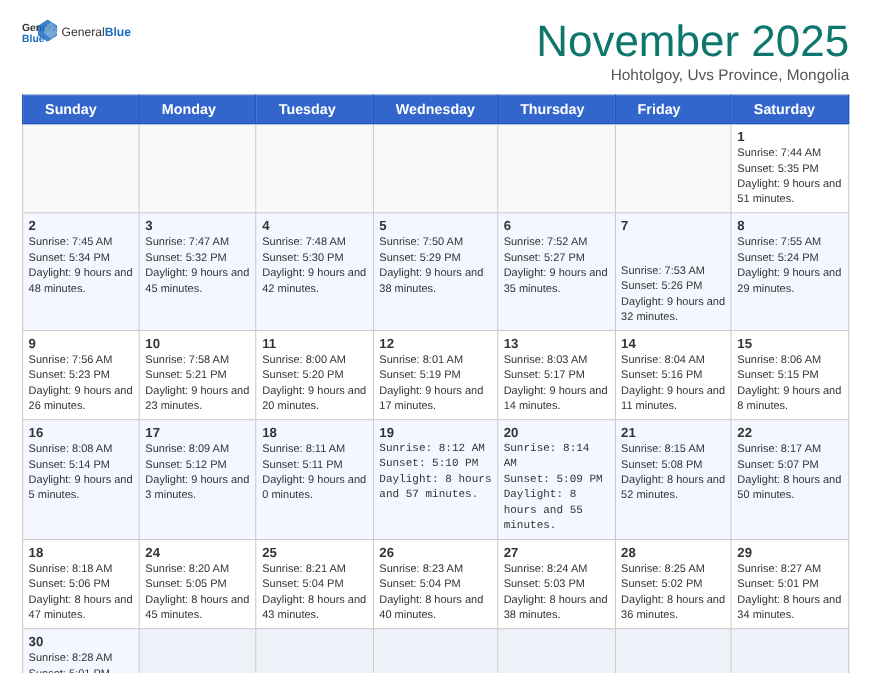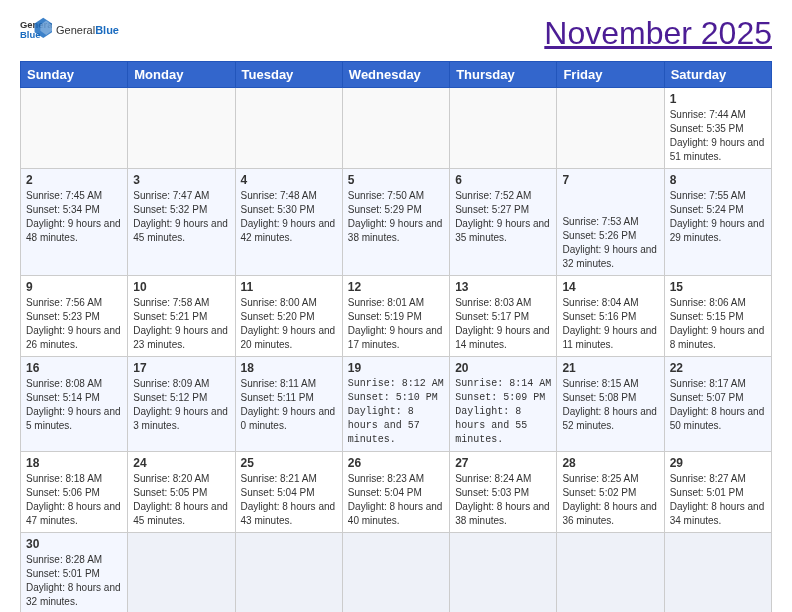--- a/index.html
+++ b/index.html
@@ -25,42 +25,41 @@
       gap: 4px;
     }
     .logo-icon {
       width: 32px;
       height: 28px;
     }
     .title-block {
       text-align: right;
     }
     .month-title {
-      font-size: 32px;
+      font-size: 40px;
       font-weight: normal;
-      color: #4c1d95;
+      color: #0f766e;
       line-height: 1.1;
-      text-decoration: underline;
     }
     .location {
       font-size: 14px;
       color: #555;
     }
     .calendar {
       width: 100%;
       border-collapse: collapse;
       border: 1px solid #ccc;
     }
     .calendar th {
       background: #3366cc;
       color: #fff;
       font-size: 13px;
       font-weight: bold;
       text-align: left;
-      padding: 5px 6px;
+      padding: 5px 20px;
       border: 1px solid #2255bb;
     }
     .calendar td {
       vertical-align: top;
       border: 1px solid #ccc;
       padding: 4px 5px;
       font-size: 10.5px;
       color: #333;
       width: calc(100% / 7);
       min-height: 70px;
@@ -101,20 +100,21 @@
         <polygon points="36,6 44,12 44,20 36,26 28,20 28,12" fill="#fff" opacity="0.3"></polygon>
       </svg>
       <div>
         <div style="font-size:11px;color:#333;line-height:1.1;">
           <span style="font-weight:normal;">General</span><span style="font-weight:bold;color:#1a6bbf;">Blue</span>
         </div>
       </div>
     </div>
     <div class="title-block">
       <div class="month-title">November 2025</div>
+      <div class="location">Hohtolgoy, Uvs Province, Mongolia</div>
     </div>
   </div>
 
   <table class="calendar">
     <thead>
       <tr>
 
       <th>Sunday</th>
           <th>Monday</th>
           <th>Tuesday</th>

